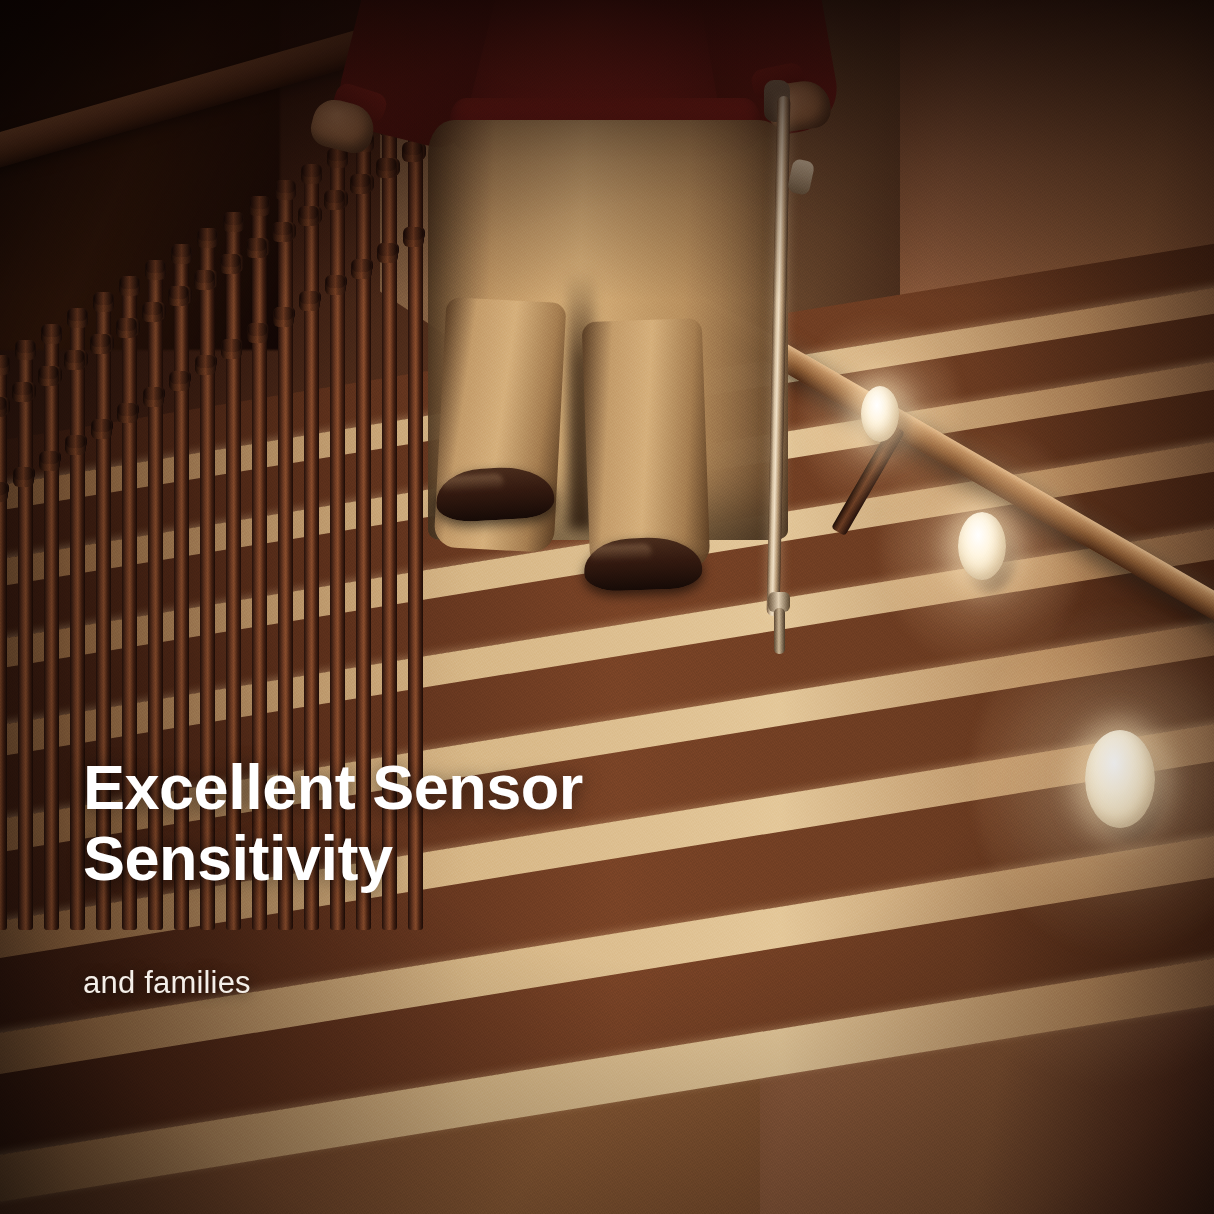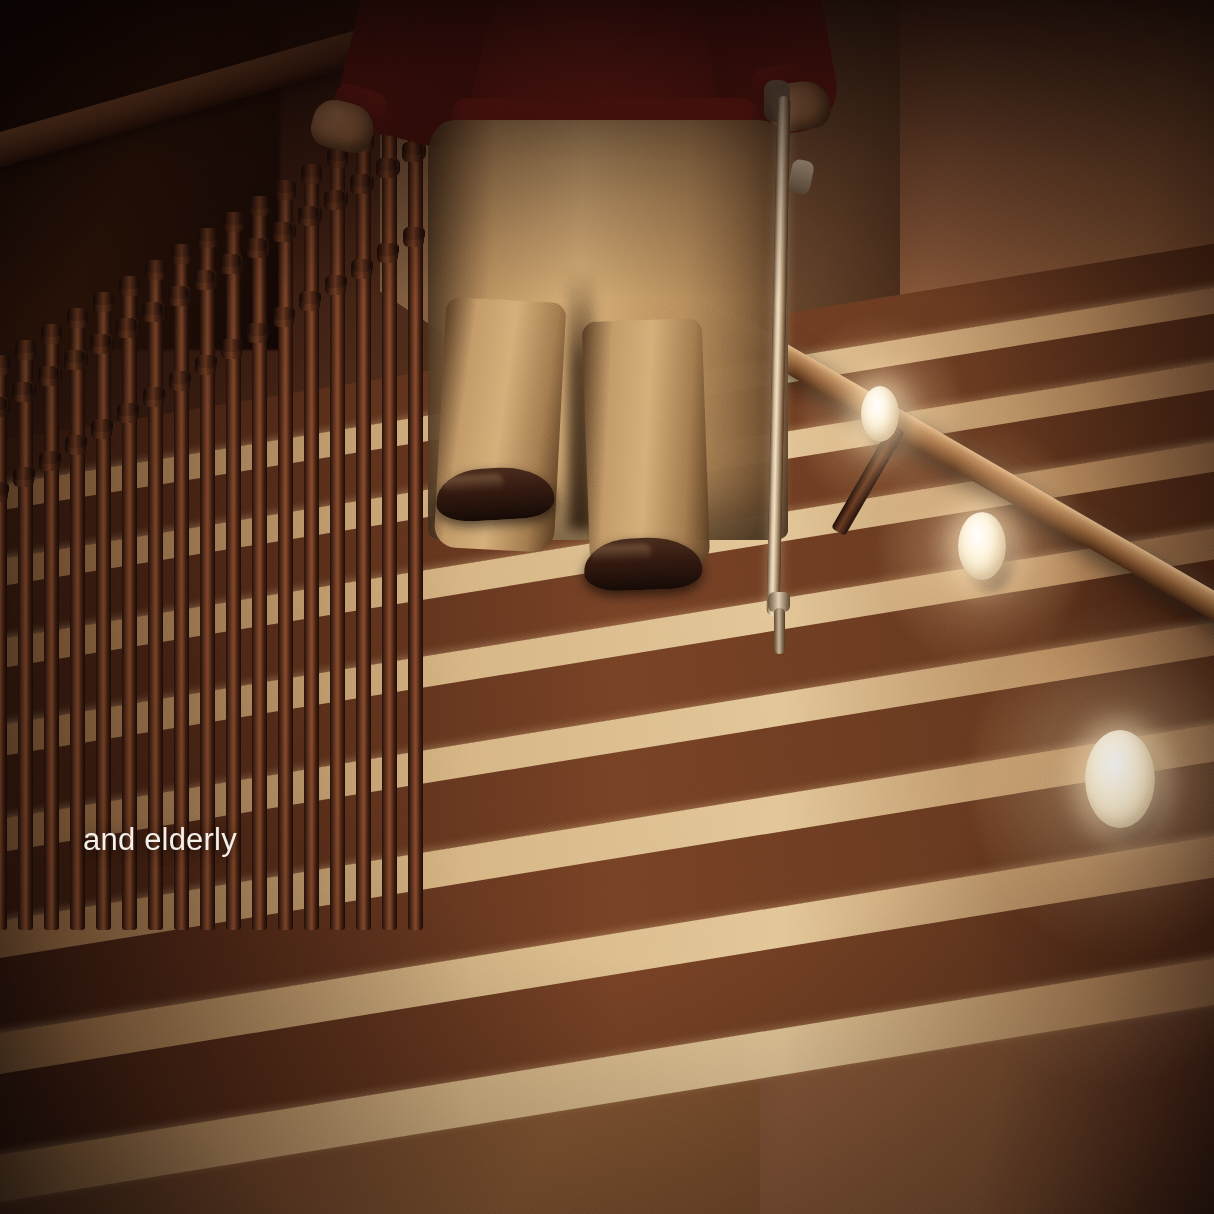--- a/index.html
+++ b/index.html
@@ -412,19 +412,23 @@
         <div class="shadow" style="left: 3px; top: 5px; width: 78px; height: 106px;"></div>
         <div class="body" style="left: 0px; top: 0px; width: 70px; height: 98px;"></div>
       </div>
     </div>
 
   <div class="grain"></div>
   <div class="topshade"></div>
   <div class="vignette"></div>
 
   <div class="copy">
+    <h1 class="headline">
+      <span>Excellent Sensor</span><br>
+      <span>Sensitivity</span>
+    </h1>
     <p class="subline">
       <br>
-      <span>and elderly</span>
+      <span>and families</span>
     </p>
   </div>
 
 </div>
 
 </body></html>

